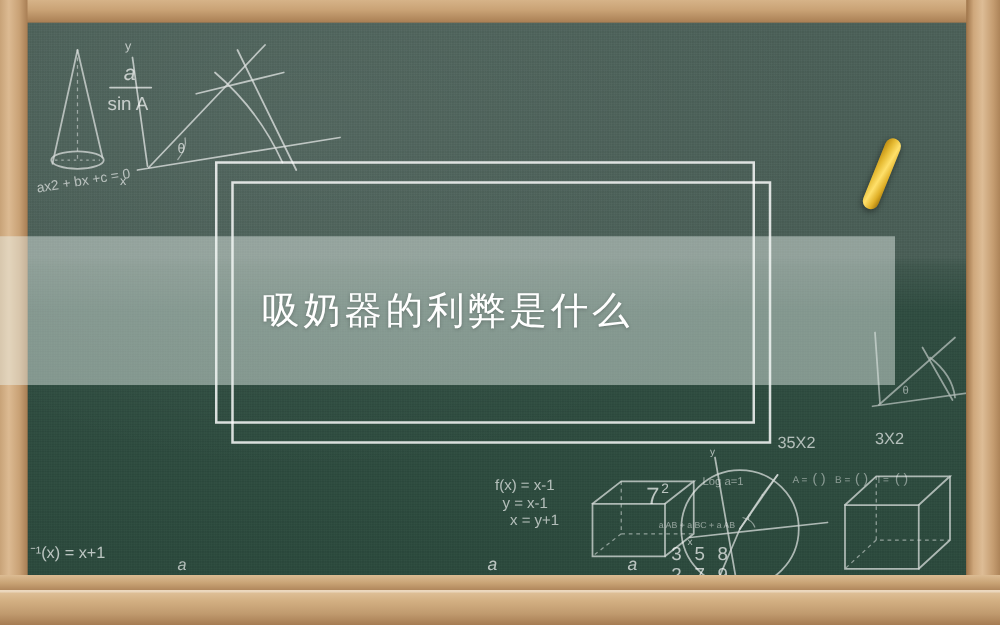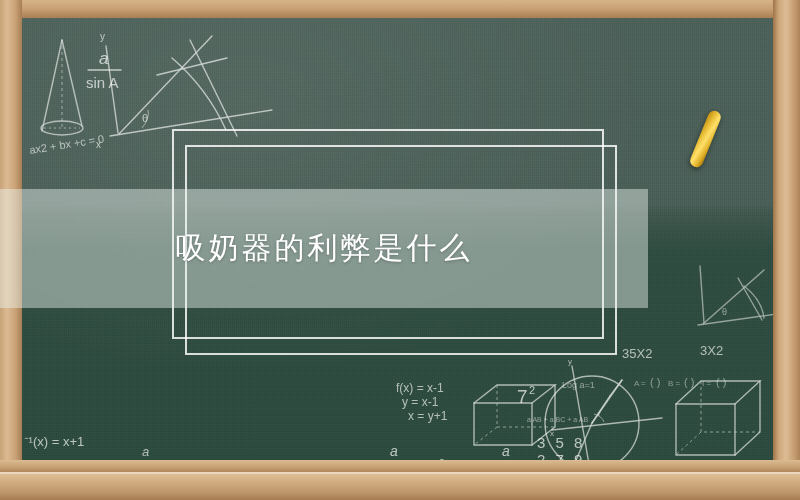--- a/index.html
+++ b/index.html
@@ -95,21 +95,21 @@
     border-radius: 7px;
     transform: rotate(22deg);
     background: linear-gradient(100deg,#b9860d 0%, #e6bb33 28%, #ffe06a 52%, #e0b028 78%, #9e7208 100%);
     box-shadow: 0 2px 5px rgba(0,0,0,0.45);
   }
 
   
   .title-band {
     position: absolute;
     left: 0; top: 189px;
-    width: 648px; height: 119px;
+    width: 716px; height: 119px;
     background: rgba(236,243,240,0.45);
     display: flex;
     align-items: center;
     justify-content: center;
   }
   .title-text {
     color: #ffffff;
     font-size: 30px;
     letter-spacing: 3px;
     font-weight: 400;

